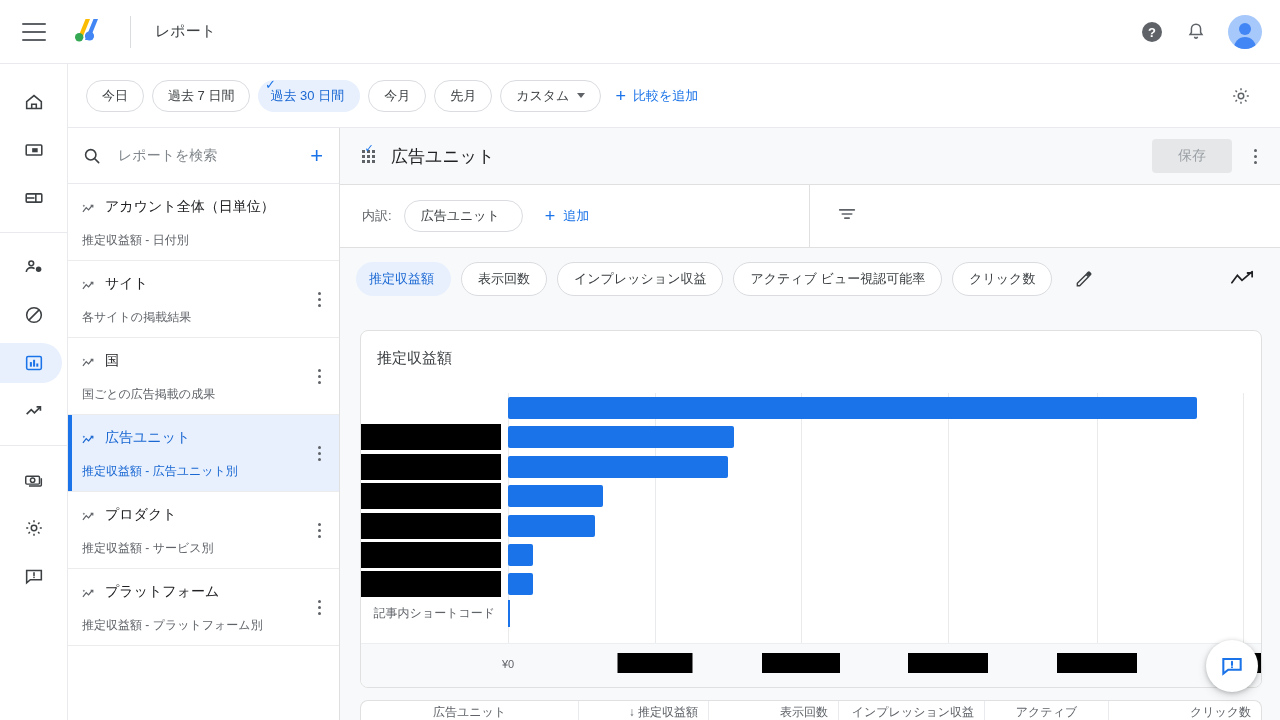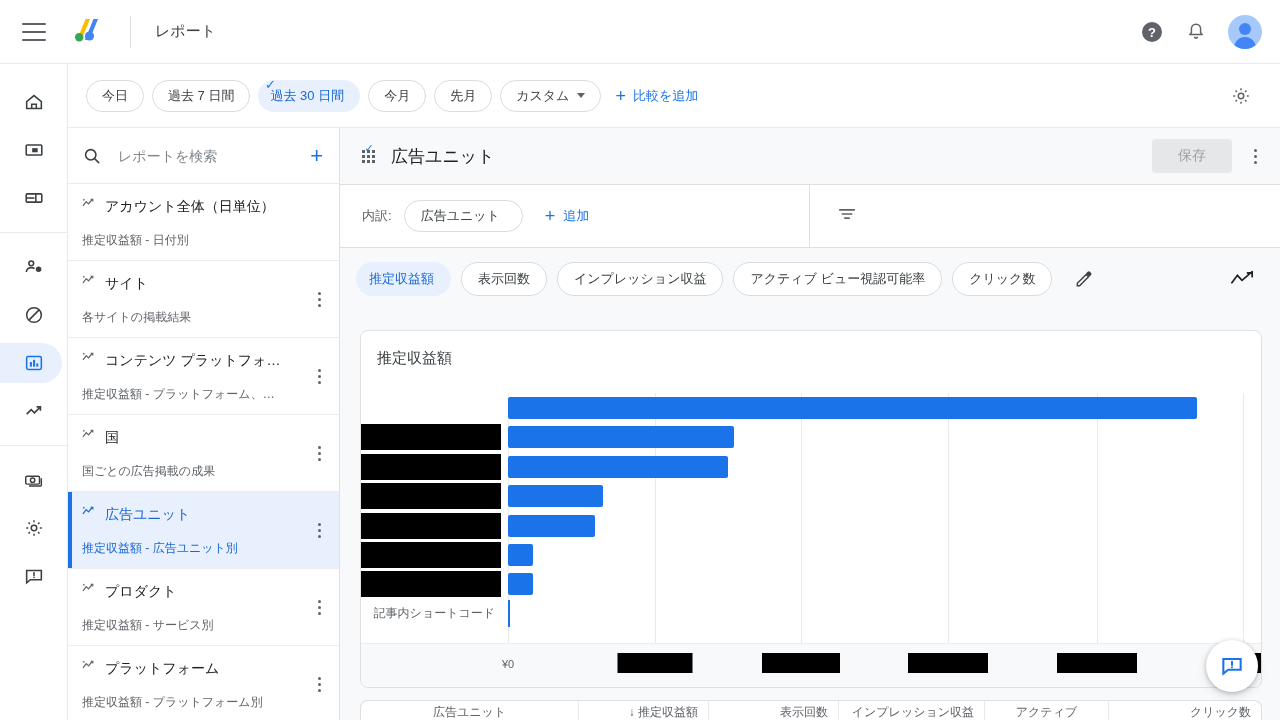--- a/index.html
+++ b/index.html
@@ -82,31 +82,31 @@
 
   
   .listpanel {
     position: absolute; top: 128px; left: 68px; width: 272px; height: 592px;
     background: #fff; border-right: 1px solid #e0e0e0; overflow: hidden;
   }
   .searchrow { height: 56px; display: flex; align-items: center; padding: 0 14px; border-bottom: 1px solid #e8eaed; }
   .searchrow .sicon { margin-right: 16px; display: flex; }
   .searchrow input {
     border: none; outline: none; font-size: 14px; color: #737373; flex: 1;
-    font-family: Liberation Sans, sans-serif; background: transparent;
+    font-family: Liberation Mono, monospace; background: transparent;
   }
   .searchrow input::placeholder { color: #80868b; }
   .searchrow .addbtn { color: #1a73e8; font-size: 22px; line-height: 1; cursor: pointer; padding: 0 2px; }
   .litem {
     position: relative; padding: 12px 14px 12px 14px; border-bottom: 1px solid #ececec;
     cursor: pointer; min-height: 74px;
   }
   .litem.active { background: #e8f0fe; }
   .litem.active::before { content: ""; position: absolute; left: 0; top: 0; bottom: 0; width: 4px; background: #1a73e8; }
-  .litem .ltitle { font-size: 14px; color: #202124; display: flex; align-items: flex-start; line-height: 20px; }
+  .litem .ltitle { font-size: 14px; color: #202124; display: flex; align-items: flex-end; line-height: 20px; }
   .litem.active .ltitle { color: #1967d2; }
   .litem .ltitle .spark { margin-right: 8px; flex: none; display: flex; }
   .litem .ltitle span.txt { overflow: hidden; text-overflow: ellipsis; white-space: nowrap; max-width: 205px; }
   .litem .lsub { font-size: 12px; color: #5f6368; margin-top: 16px; line-height: 16px; white-space: nowrap; overflow: hidden; text-overflow: ellipsis; max-width: 225px; }
   .litem.active .lsub { color: #1967d2; }
   .kebab {
     position: absolute; right: 10px; top: 50%; transform: translateY(-50%);
     width: 20px; height: 22px; display: flex; flex-direction: column;
     align-items: center; justify-content: center; gap: 3px; cursor: pointer;
   }
@@ -384,38 +384,20 @@
         <span class="txt">サイト</span>
       </div>
       <div class="lsub">各サイトの掲載結果</div>
       <div class="kebab">
           <b></b>
           <b></b>
           <b></b>
         </div>
     </div>
 
-    <div class="litem">
-      <div class="ltitle">
-        <span class="spark">
-          <svg width="15" height="14" viewBox="0 0 16 14" fill="none" stroke="#5f6368" stroke-width="1.3">
-              <path d="M1 10 L4.5 5.5 L7 8 L11 3"></path>
-              <path d="M9.2 3h2.3v2.3"></path>
-              <path d="M2 2.3l.5.9.9.4-.9.5-.5.9-.5-.9-.9-.5.9-.4z" fill="#5f6368" stroke="none"></path>
-            </svg>
-        </span>
-        <span class="txt">コンテンツ プラットフォ…</span>
-      </div>
-      <div class="lsub">推定収益額 - プラットフォーム、…</div>
-      <div class="kebab">
-          <b></b>
-          <b></b>
-          <b></b>
-        </div>
-    </div>
 
     <div class="litem">
       <div class="ltitle">
         <span class="spark">
           <svg width="15" height="14" viewBox="0 0 16 14" fill="none" stroke="#5f6368" stroke-width="1.3">
               <path d="M1 10 L4.5 5.5 L7 8 L11 3"></path>
               <path d="M9.2 3h2.3v2.3"></path>
               <path d="M2 2.3l.5.9.9.4-.9.5-.5.9-.5-.9-.9-.5.9-.4z" fill="#5f6368" stroke="none"></path>
             </svg>
         </span>

